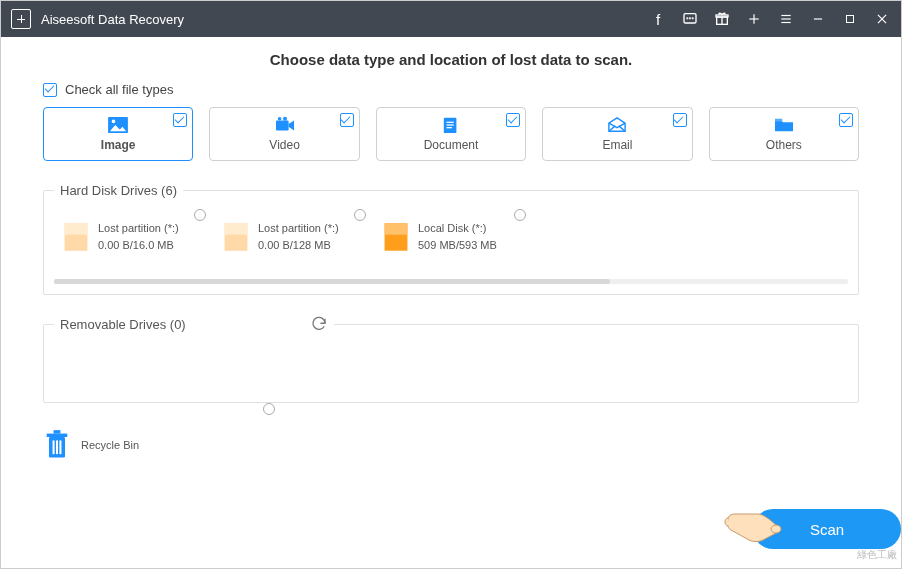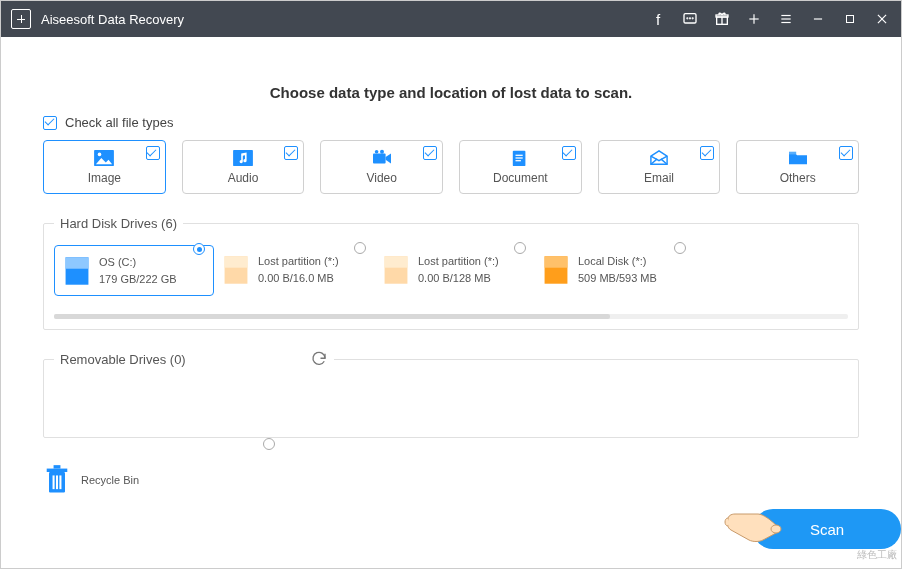--- a/index.html
+++ b/index.html
@@ -1,32 +1,32 @@
 <!DOCTYPE html>
 <html><head>
 <meta charset="utf-8">
 <style>
   * { box-sizing: border-box; margin: 0; padding: 0; font-family: "Segoe UI", Arial, sans-serif; }
   html, body { width: 902px; height: 569px; background: #fff; overflow: hidden; }
-  .window { width: 902px; height: 569px; border: 1px solid #ccc; display: flex; flex-direction: column; gap: 33px; }
+  .window { width: 902px; height: 569px; border: 1px solid #ccc; display: flex; flex-direction: column; }
   .titlebar { height: 36px; background: #424851; display: flex; align-items: center; padding: 0 10px; color: #fff; }
   .title-icon { width: 20px; height: 20px; border: 1.5px solid #fff; border-radius: 2px; position: relative; margin-right: 10px; }
   .title-icon::before { content: ""; position: absolute; width: 8px; height: 1.5px; background: #fff; top: 8.5px; left: 5px; }
   .title-icon::after { content: ""; position: absolute; width: 1.5px; height: 8px; background: #fff; top: 5px; left: 8.5px; }
   .titlebar-text { font-size: 13px; flex: 1; }
   .title-actions { display: flex; gap: 14px; font-size: 15px; color:#fff; }
   .title-actions span { cursor: pointer; display:inline-flex; align-items:center; justify-content:center; width:18px; height:18px; line-height:1; }
   .content { flex: 1; padding: 14px 42px 10px 42px; position: relative; }
   .main-heading { text-align: center; font-size: 15px; font-weight: 600; color: #333; margin-bottom: 14px; }
   .check-all { display: flex; align-items: center; gap: 8px; font-size: 13px; color: #444; margin-bottom: 10px; }
   .chk { width: 14px; height: 14px; border: 1.5px solid #1e90ff; border-radius: 2px; position: relative; display:inline-block;}
   .chk.on::after { content: ""; position: absolute; left: 2.5px; top: -0.5px; width: 4px; height: 8px; border: solid #1e90ff; border-width: 0 1.5px 1.5px 0; transform: rotate(45deg); }
   .type-row { display: flex; gap: 16px; margin-bottom: 22px; }
   .type-card { flex: 1; height: 54px; border: 1px solid #d0d0d0; border-radius: 4px; position: relative; display:flex; flex-direction:column; align-items:center; justify-content:center; gap:4px; cursor:pointer;}
-  .type-card.sel { border-color:#1e90ff; }
+  .type-card.sel { border-color:#1e90ff;font-weight:bold; }
   .type-card .chk { position: absolute; top: 5px; right: 5px; }
   .type-card .lbl { font-size: 12px; color:#555; }
   .type-card svg { width:22px; height:18px; }
   fieldset { border:1px solid #e0e0e0; border-radius:2px; padding: 14px 10px 10px 10px; margin-bottom: 20px; position:relative;}
   legend { font-size: 13px; color:#555; padding: 0 6px; }
   .drives-row { display:flex; gap: 0; align-items:flex-start; }
   .drive-item { width: 160px; display:flex; align-items:center; gap:8px; position:relative; padding:8px 8px; border-radius:4px;}
   .drive-item.selected { border:1px solid #1e90ff; }
   .drive-radio { position:absolute; top:-3px; right:8px; width:12px; height:12px; border:1.5px solid #aaa; border-radius:50%; background:#fff;}
   .drive-radio.on { border-color:#1e90ff; }
@@ -117,28 +117,20 @@
         <svg viewBox="0 0 24 20" fill="#1e90ff">
             <rect x="1" y="1" width="22" height="18" rx="1" fill="#1e90ff"></rect>
             <circle cx="7" cy="6" r="2" fill="#fff"></circle>
             <path d="M3 17 L9 10 L14 15 L17 12 L21 17 Z" fill="#fff"></path>
           </svg>
         <span class="lbl">Image</span>
       </div>
       <div class="type-card">
         <span class="chk on"></span>
         <svg viewBox="0 0 24 20" fill="#1e90ff">
-            <rect x="1" y="1" width="22" height="18" rx="1"></rect>
-            <path d="M10 5 L16 4 L16 13 A1.8 1.8 0 1 1 14.2 11.2 V7 L11.8 7.4 V14 A1.8 1.8 0 1 1 10 12.2 Z" fill="#fff"></path>
-          </svg>
-        <span class="lbl">Audio</span>
-      </div>
-      <div class="type-card">
-        <span class="chk on"></span>
-        <svg viewBox="0 0 24 20" fill="#1e90ff">
             <rect x="2" y="5" width="14" height="11" rx="1"></rect>
             <path d="M16 9 L22 5 L22 16 L16 12 Z"></path>
             <circle cx="6" cy="3" r="2"></circle>
             <circle cx="12" cy="3" r="2.2"></circle>
           </svg>
         <span class="lbl">Video</span>
       </div>
       <div class="type-card">
         <span class="chk on"></span>
         <svg viewBox="0 0 24 20" fill="#1e90ff">
@@ -164,31 +156,20 @@
             <path d="M2 5 H9 L11 7 H22 V17 H2 Z"></path>
             <rect x="2" y="3" width="8" height="3" fill="#57aefc"></rect>
           </svg>
         <span class="lbl">Others</span>
       </div>
     </div>
 
     <fieldset>
       <legend>Hard Disk Drives (6)</legend>
       <div class="drives-row" id="drives-row">
-          <div class="drive-item selected">
-            <span class="drive-radio on"></span>
-            <svg class="drive-icon" viewBox="0 0 24 28">
-              <rect x="2" y="2" width="20" height="24" fill="#1e90ff"></rect>
-              <rect x="2" y="2" width="20" height="10" fill="#8ec8ff"></rect>
-            </svg>
-            <div class="drive-text">
-              <div class="line1">OS (C:)</div>
-              <div>179 GB/222 GB</div>
-            </div>
-          </div>
           <div class="drive-item">
             <span class="drive-radio "></span>
             <svg class="drive-icon" viewBox="0 0 24 28">
               <rect x="2" y="2" width="20" height="24" fill="#ffd9a8"></rect>
               <rect x="2" y="2" width="20" height="10" fill="#ffeccf"></rect>
             </svg>
             <div class="drive-text">
               <div class="line1">Lost partition (*:)</div>
               <div>0.00  B/16.0 MB</div>
             </div>

